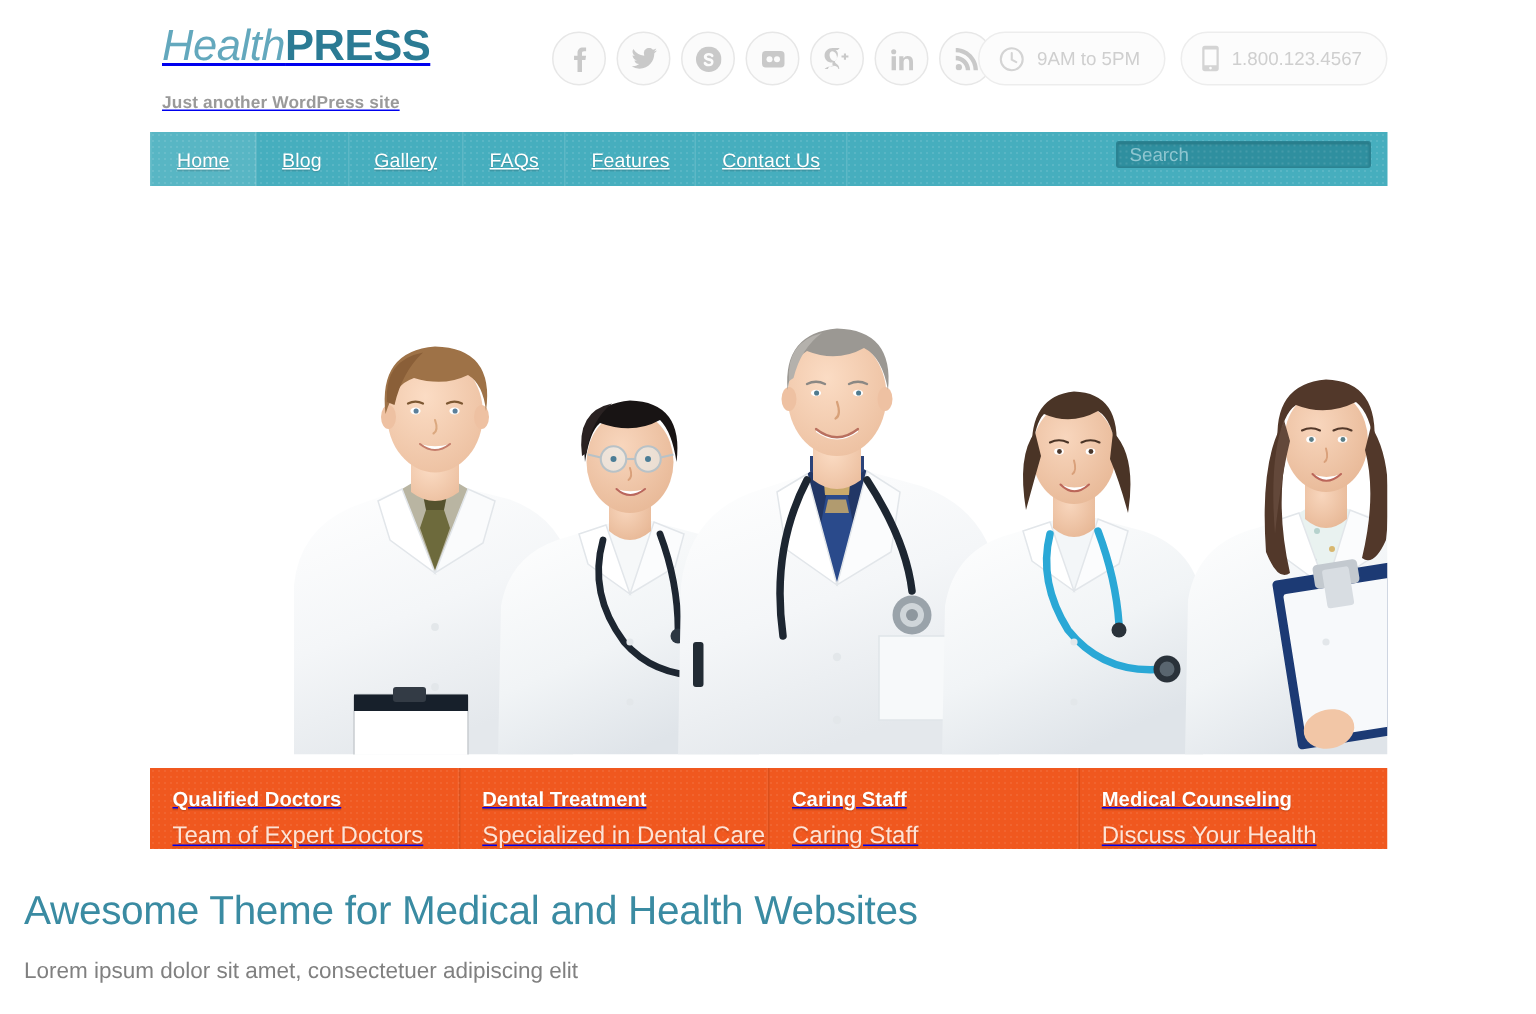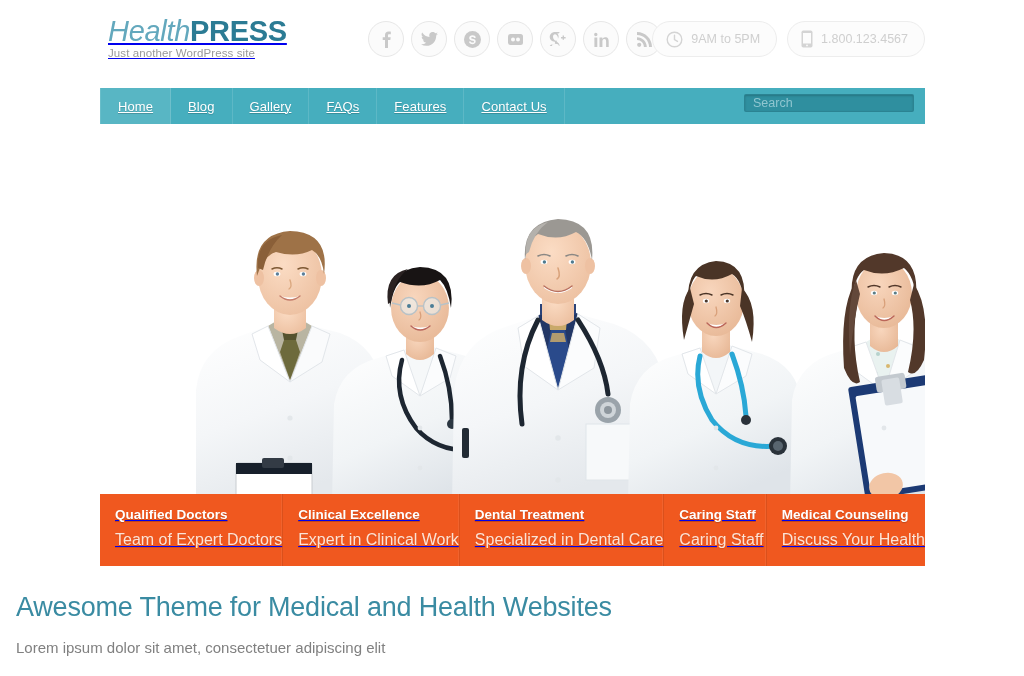--- a/index.html
+++ b/index.html
@@ -22,21 +22,21 @@
   .logo-wrap {
     position: absolute; left: 108px; top: 17px;
     line-height: 1;
   }
   .logo {
     font-size: 29px; letter-spacing: -0.3px; white-space: nowrap;
   }
   .logo .lite { color: #63a8bd; font-weight: 300; font-style: italic; }
   .logo .bold { color: #2b7b94; font-weight: bold; }
   .tagline {
-    margin-top: 2px; font-size: 11.5px; color: #9a9a9a; font-weight: normal;
+    margin-top: 18px; font-size: 11.5px; color: #9a9a9a; font-weight: bold;
     letter-spacing: 0.1px;
   }
 
   .social-row {
     position: absolute; left: 368px; top: 21px;
     display: flex; align-items: center; gap: 7px;
   }
   .soc {
     width: 36px; height: 36px; border-radius: 50%;
     border: 1px solid #e7e7e7; background: #fbfbfb;
@@ -104,21 +104,21 @@
     background: #ffffff; overflow: hidden;
   }
   .hero-photo {
     position: absolute; left: 0; top: 0; width: 825px; height: 375px;
     background: #ffffff;
   }
   .hero-photo svg { display: block; width: 825px; height: 375px; }
 
   
   .featurestrip {
-    position: absolute; left: 0; bottom: 0; width: 825px; height: 72px;
+    position: absolute; left: 0; bottom: 0; width: 825px; height: 54px;
     display: flex;
     background: #f0581f;
     background-image: radial-gradient(rgba(255,255,255,0.07) 0.7px, transparent 0.7px);
     background-size: 4px 4px;
   }
   .fbox {
     flex: 1; padding: 13px 0 0 15px;
     border-right: 1px solid rgba(0,0,0,0.09);
     box-shadow: inset -1px 0 0 rgba(255,255,255,0.07);
     position: relative;
@@ -472,24 +472,20 @@
 
       </svg>
     </div>
 
     <div class="featurestrip">
       <a class="fbox" href="#">
         <div class="ftitle">Qualified Doctors</div>
         <div class="fsub">Team of Expert Doctors</div>
       </a>
       <a class="fbox" href="#">
-        <div class="ftitle">Clinical Excellence</div>
-        <div class="fsub">Expert in Clinical Work</div>
-      </a>
-      <a class="fbox" href="#">
         <div class="ftitle">Dental Treatment</div>
         <div class="fsub">Specialized in Dental Care</div>
       </a>
       <a class="fbox" href="#">
         <div class="ftitle">Caring Staff</div>
         <div class="fsub">Caring Staff</div>
       </a>
       <a class="fbox" href="#">
         <div class="ftitle">Medical Counseling</div>
         <div class="fsub">Discuss Your Health</div>

